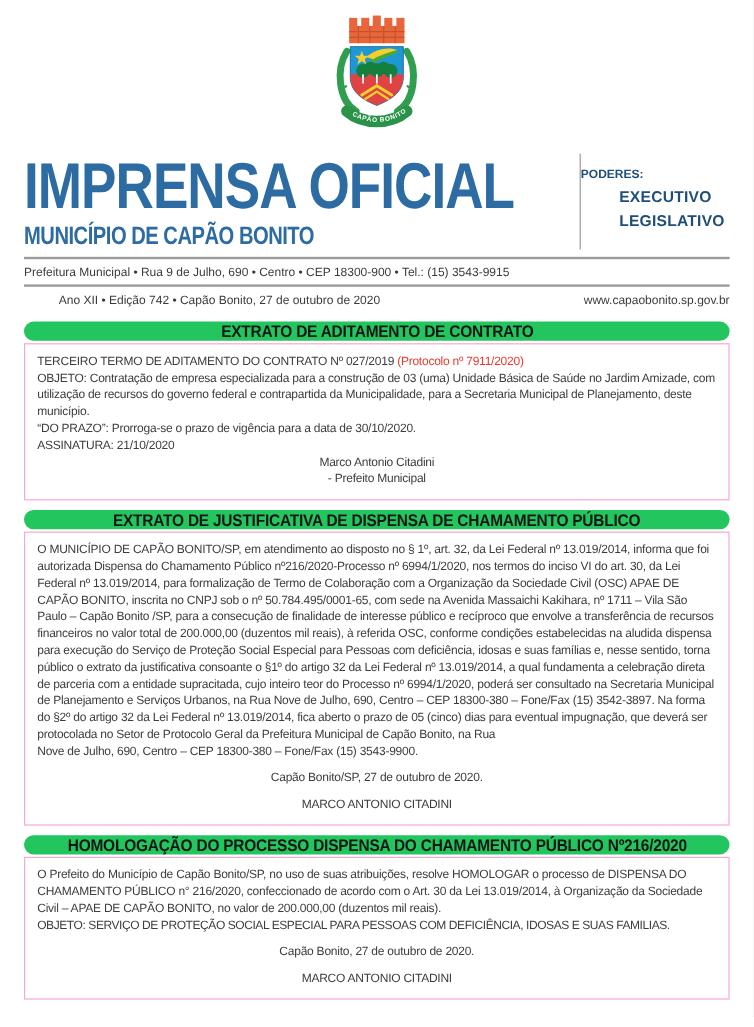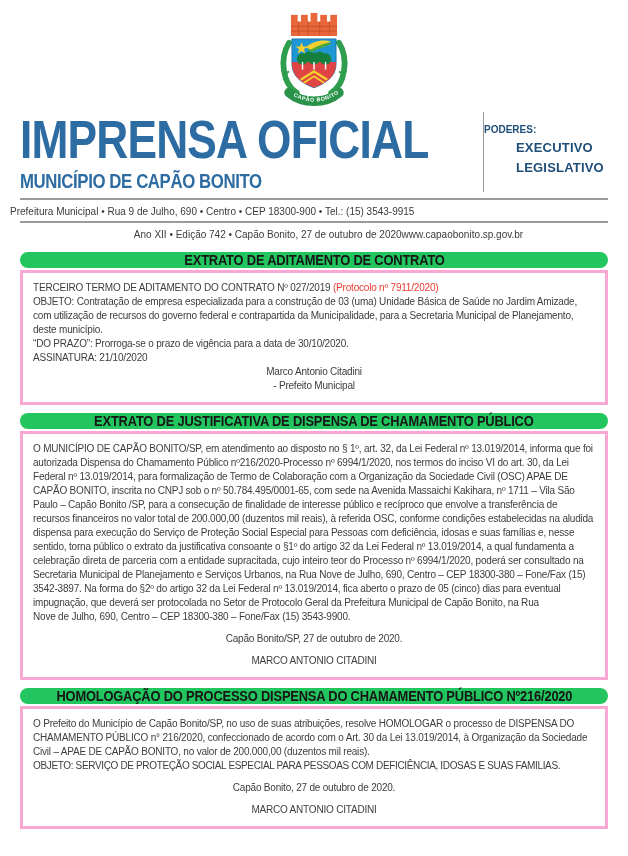--- a/index.html
+++ b/index.html
@@ -5,56 +5,56 @@
   html,body { margin:0; padding:0; background:#e8e8e8; }
   .page {
     position:relative; width:628px; height:856px; margin:0 auto;
     background:#ffffff; overflow:hidden;
     font-family:"Liberation Sans", sans-serif; color:#3d3d3d;
   }
 
   
   .crest { display:block; margin:12px auto 0; width:78px; height:96px; }
 
-  .brand-row { display:flex; align-items:stretch; padding:4px 20px 0 20px; }
+  .brand-row { display:flex; align-items:stretch; padding:4px 20px 0 20px;margin-top:16px; }
   .brand-left { flex:1; min-width:0; padding-top:2px; }
   .brand-title {
     color:#2d6ba3; font-weight:bold; font-size:54px; line-height:0.95;
     letter-spacing:-1px; white-space:nowrap;
     transform:scaleX(0.82); transform-origin:left center;
   }
   .brand-subtitle {
     color:#2d6ba3; font-weight:bold; font-size:21px; line-height:1.1;
     letter-spacing:-0.5px; white-space:nowrap; margin-top:4px;
     transform:scaleX(0.80); transform-origin:left center;
   }
   .powers {
     width:124px; border-left:1px solid #9b9b9b;
     display:flex; flex-direction:column; justify-content:center; align-items:flex-start;
     gap:5px; color:#1f4e79; padding:8px 0 14px 0;
   }
   .powers-label { font-size:10px; font-weight:bold; }
   .powers-item  { font-size:13px; font-weight:bold; letter-spacing:0.2px;padding-left:32px; }
 
   .rule { border:none; border-top:2px solid #9b9b9b; margin:6px 20px 0 20px; height:0; }
-  .info-line { padding:6px 20px 4px 10px; font-size:10px; color:#3b3b3b; }
-  .edition-row { display:flex; justify-content:center; padding:6px 20px 4px 20px; font-size:10px; color:#3b3b3b;margin-left:29px; }
+  .info-line { padding:6px 20px 4px 20px; font-size:10px; color:#3b3b3b; }
+  .edition-row { display:flex; justify-content:space-between; padding:6px 20px 4px 20px; font-size:10px; color:#3b3b3b;margin-left:29px; }
 
   
   .section { margin:8px 20px 0 20px; }
   .section-bar {
     background:#22c55e; height:16px;
     display:flex; align-items:center; justify-content:center;border-radius:10px;
   }
   .bar-text {
     font-weight:bold; font-size:14px; color:#161616; white-space:nowrap;
     letter-spacing:-0.2px; transform:scaleX(0.92); transform-origin:center;
   }
   .section-box {
-    border:3px solid #f9a8d4; margin-top:2px;
+    border:1px solid #f9a8d4; margin-top:2px;
     padding:8px 10px 9px 10px;
     font-size:10px; line-height:14px; letter-spacing:-0.2px; color:#3d3d3d;
   }
   .section-box p { margin:0; }
   .center { text-align:center; }
   .mt { margin-top:8px !important; }
   .protocol { color:#e8392f; }
   .caps-line { letter-spacing:-0.35px; }
 </style>
 </head>

